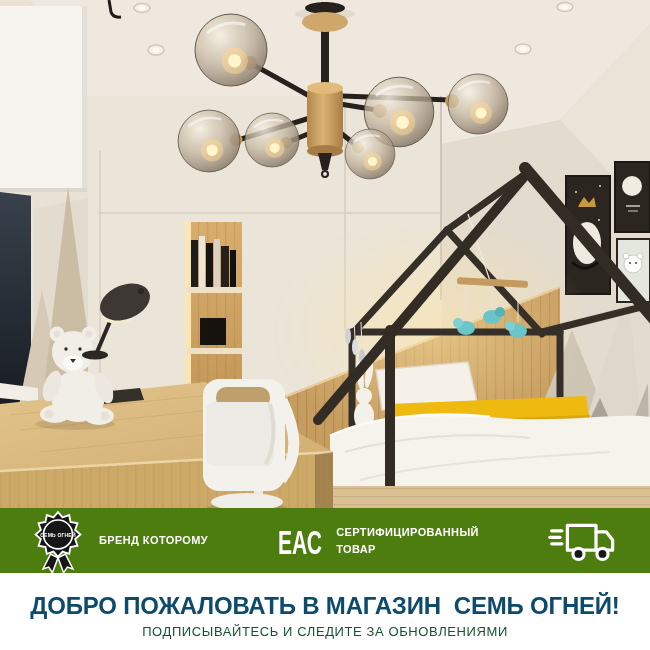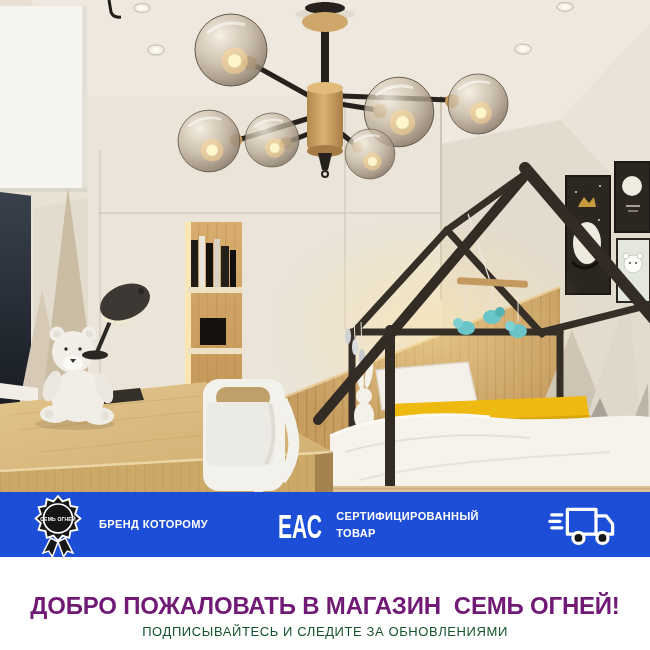--- a/index.html
+++ b/index.html
@@ -1,30 +1,30 @@
 <!DOCTYPE html>
 <html><head>
 <meta charset="utf-8">
 <style>
   html,body{margin:0;padding:0;background:#fff;}
   .canvas{position:relative;width:650px;height:650px;overflow:hidden;background:#fff;
           font-family:"Liberation Sans",sans-serif;}
   .photo{position:absolute;top:0;left:0;width:650px;height:512px;}
   .photo svg{display:block;}
   
-  .badge-bar{position:absolute;top:492px;left:0;width:650px;height:65px;
-             background:#1d4ed8;display:flex;align-items:center;
+  .badge-bar{position:absolute;top:508px;left:0;width:650px;height:65px;
+             background:#4d7c0f;display:flex;align-items:center;
              justify-content:space-between;padding:0 30px;box-sizing:border-box;}
   .badge{display:flex;align-items:center;gap:13px;}
   .badge-label{color:#ffffff;font-size:11px;font-weight:bold;letter-spacing:.4px;
                line-height:1.5;white-space:nowrap;}
   
   .footer{position:absolute;top:577px;left:0;width:650px;height:73px;background:#ffffff;
           text-align:center;}
-  .footer-title{margin-top:15px;font-size:24px;font-weight:bold;color:#701a75;
+  .footer-title{margin-top:15px;font-size:24px;font-weight:bold;color:#0c4a6e;
                 letter-spacing:-.2px;white-space:pre;}
   .footer-subtitle{margin-top:4px;font-size:13px;color:#14532d;letter-spacing:.6px;}
 </style>
 </head>
 <body>
 
 <div class="canvas">
 
   <div class="photo">
     <svg width="650" height="512" viewBox="0 0 650 512">

